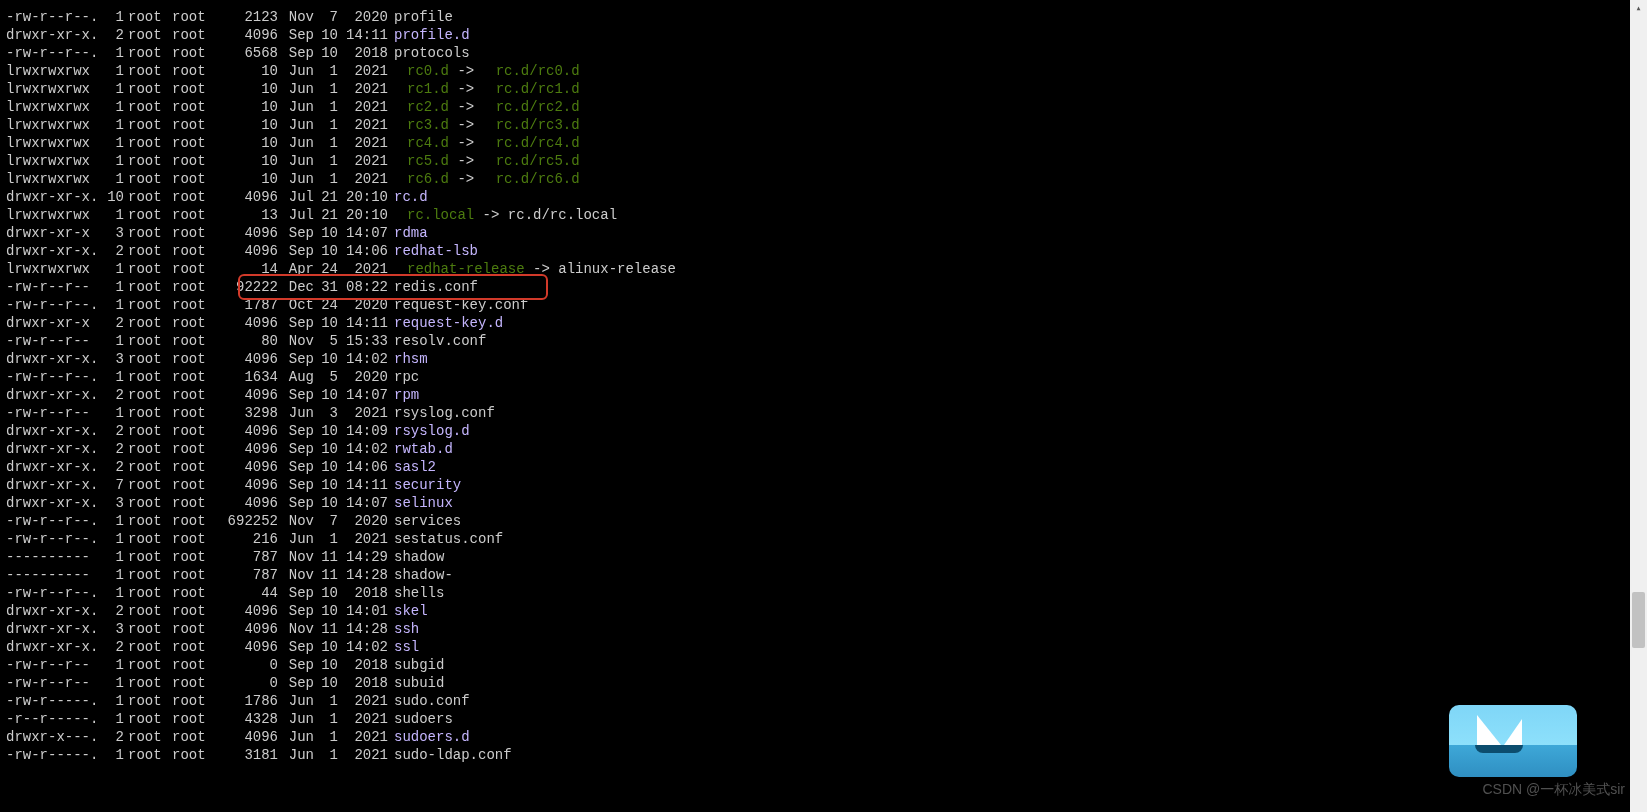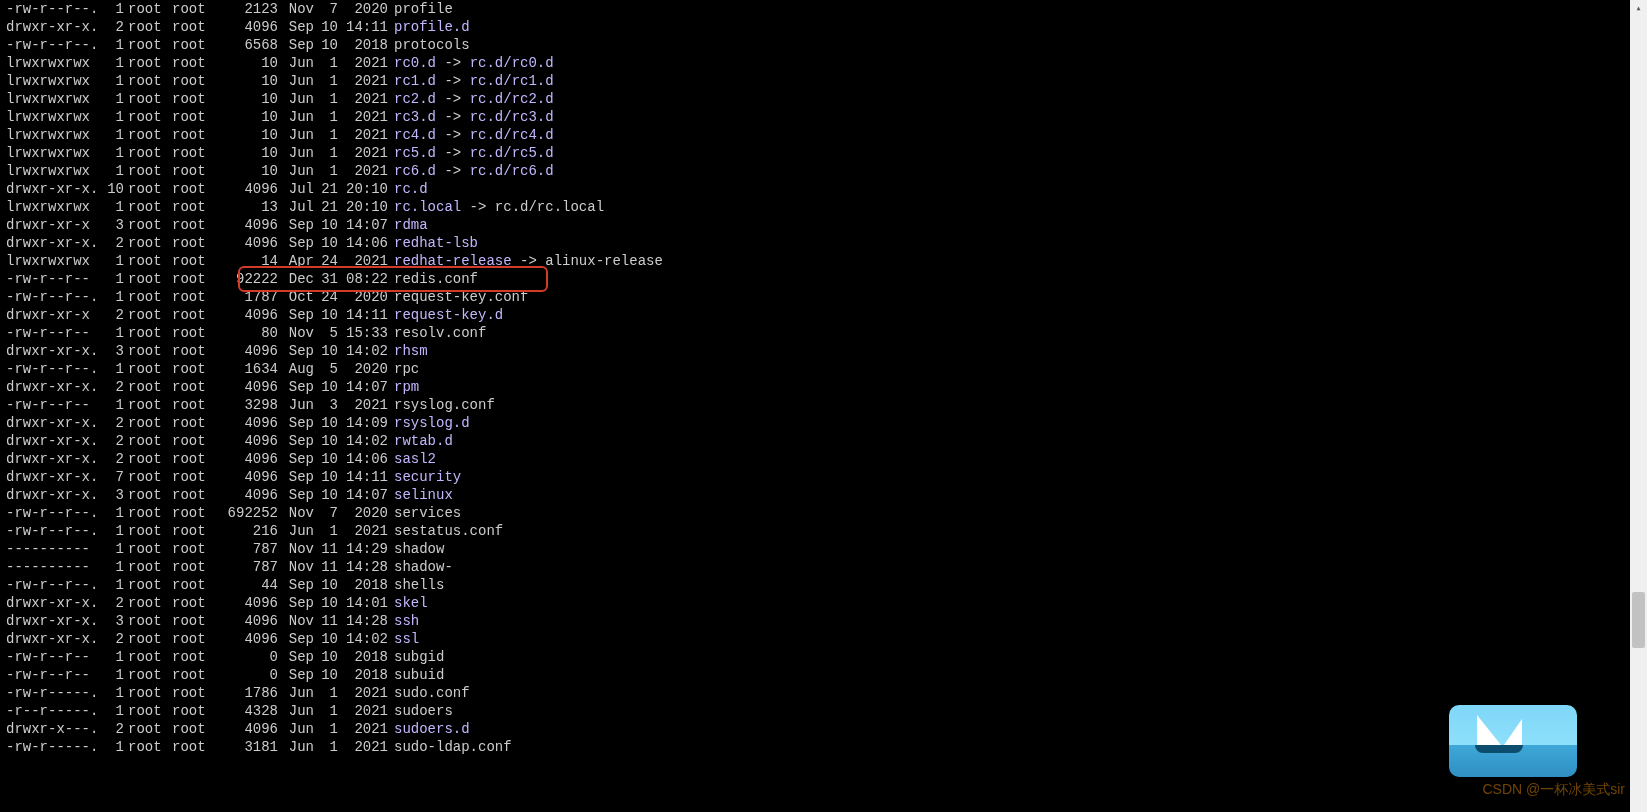--- a/index.html
+++ b/index.html
@@ -1,29 +1,29 @@
 <!DOCTYPE html>
 <html><head>
 <meta charset="utf-8">
 <style>
   html,body{margin:0;padding:0;background:#000;color:#ccc;font-family:"Consolas","Courier New",monospace;font-size:14px;line-height:18px;width:1647px;overflow:hidden;}
-  .terminal{padding:0 0 4px 6px;white-space:pre;width:1540px;}
+  .terminal{padding:8px 0 4px 6px;white-space:pre;width:1540px;}
   .row{}
   .row span{vertical-align:top;}
   .perm{display:inline-block;width:98px;}
   .nlink{display:inline-block;width:20px;text-align:right;}
   .owner{display:inline-block;width:40px;padding-left:4px;}
   .group{display:inline-block;width:40px;padding-left:4px;}
   .size{display:inline-block;width:62px;text-align:right;padding-left:4px;}
   .month{display:inline-block;width:32px;text-align:right;padding-left:4px;}
   .day{display:inline-block;width:24px;text-align:right;}
   .time{display:inline-block;width:50px;text-align:right;}
   .name{padding-left:6px;}
   .dir{color:#c4b5fd;}
-  .link{color:#c4b5fd;}
+  .link{color:#4d7c0f;margin-left:13px;}
   .arrow{color:#ccc;}
   .highlight-box{position:relative;}
   .highlight-box::after{
     content:"";position:absolute;left:232px;top:-4px;width:306px;height:22px;
     border:2px solid #d23a2a;border-radius:6px;pointer-events:none;
   }
   .scrollbar{position:absolute;right:0;top:0;width:17px;height:812px;background:#f0f0f0;}
   .scroll-up{position:absolute;top:0;width:17px;height:17px;background:#f0f0f0;text-align:center;font-size:10px;line-height:17px;color:#555;}
   .scroll-thumb{position:absolute;right:2px;top:592px;width:13px;height:56px;background:#c2c2c2;border-radius:2px;}
   .badge{
@@ -33,21 +33,21 @@
   }
   .sail{
     position:absolute;left:28px;top:10px;width:0;height:0;
     border-left:0 solid transparent;border-right:24px solid transparent;border-bottom:30px solid #fff;
   }
   .sail2{
     position:absolute;left:55px;top:14px;width:0;height:0;
     border-left:18px solid transparent;border-right:0 solid transparent;border-bottom:26px solid #fff;
   }
   .hull{position:absolute;left:26px;top:40px;width:48px;height:8px;background:#0c4d6e;border-radius:0 0 8px 8px;}
-  .watermark{position:absolute;right:22px;bottom:14px;color:#a16207;font-size:14px;opacity:.7;font-family:Arial,sans-serif;}
+  .watermark{position:absolute;right:22px;bottom:14px;color:#737373;font-size:14px;opacity:.7;font-family:Arial,sans-serif;}
 </style>
 </head>
 <body>
 
 <div class="terminal" id="term"><div class="row"><span class="perm">-rw-r--r--.</span><span class="nlink">1</span><span class="owner">root</span><span class="group">root</span><span class="size">2123</span><span class="month">Nov</span><span class="day">7</span><span class="time">2020</span><span class="name ">profile</span></div><div class="row"><span class="perm">drwxr-xr-x.</span><span class="nlink">2</span><span class="owner">root</span><span class="group">root</span><span class="size">4096</span><span class="month">Sep</span><span class="day">10</span><span class="time">14:11</span><span class="name dir">profile.d</span></div><div class="row"><span class="perm">-rw-r--r--.</span><span class="nlink">1</span><span class="owner">root</span><span class="group">root</span><span class="size">6568</span><span class="month">Sep</span><span class="day">10</span><span class="time">2018</span><span class="name ">protocols</span></div><div class="row"><span class="perm">lrwxrwxrwx</span><span class="nlink">1</span><span class="owner">root</span><span class="group">root</span><span class="size">10</span><span class="month">Jun</span><span class="day">1</span><span class="time">2021</span><span class="name link">rc0.d</span><span class="arrow"> -&gt; </span><span class="link">rc.d/rc0.d</span></div><div class="row"><span class="perm">lrwxrwxrwx</span><span class="nlink">1</span><span class="owner">root</span><span class="group">root</span><span class="size">10</span><span class="month">Jun</span><span class="day">1</span><span class="time">2021</span><span class="name link">rc1.d</span><span class="arrow"> -&gt; </span><span class="link">rc.d/rc1.d</span></div><div class="row"><span class="perm">lrwxrwxrwx</span><span class="nlink">1</span><span class="owner">root</span><span class="group">root</span><span class="size">10</span><span class="month">Jun</span><span class="day">1</span><span class="time">2021</span><span class="name link">rc2.d</span><span class="arrow"> -&gt; </span><span class="link">rc.d/rc2.d</span></div><div class="row"><span class="perm">lrwxrwxrwx</span><span class="nlink">1</span><span class="owner">root</span><span class="group">root</span><span class="size">10</span><span class="month">Jun</span><span class="day">1</span><span class="time">2021</span><span class="name link">rc3.d</span><span class="arrow"> -&gt; </span><span class="link">rc.d/rc3.d</span></div><div class="row"><span class="perm">lrwxrwxrwx</span><span class="nlink">1</span><span class="owner">root</span><span class="group">root</span><span class="size">10</span><span class="month">Jun</span><span class="day">1</span><span class="time">2021</span><span class="name link">rc4.d</span><span class="arrow"> -&gt; </span><span class="link">rc.d/rc4.d</span></div><div class="row"><span class="perm">lrwxrwxrwx</span><span class="nlink">1</span><span class="owner">root</span><span class="group">root</span><span class="size">10</span><span class="month">Jun</span><span class="day">1</span><span class="time">2021</span><span class="name link">rc5.d</span><span class="arrow"> -&gt; </span><span class="link">rc.d/rc5.d</span></div><div class="row"><span class="perm">lrwxrwxrwx</span><span class="nlink">1</span><span class="owner">root</span><span class="group">root</span><span class="size">10</span><span class="month">Jun</span><span class="day">1</span><span class="time">2021</span><span class="name link">rc6.d</span><span class="arrow"> -&gt; </span><span class="link">rc.d/rc6.d</span></div><div class="row"><span class="perm">drwxr-xr-x.</span><span class="nlink">10</span><span class="owner">root</span><span class="group">root</span><span class="size">4096</span><span class="month">Jul</span><span class="day">21</span><span class="time">20:10</span><span class="name dir">rc.d</span></div><div class="row"><span class="perm">lrwxrwxrwx</span><span class="nlink">1</span><span class="owner">root</span><span class="group">root</span><span class="size">13</span><span class="month">Jul</span><span class="day">21</span><span class="time">20:10</span><span class="name link">rc.local</span><span class="arrow"> -&gt; </span><span class="">rc.d/rc.local</span></div><div class="row"><span class="perm">drwxr-xr-x</span><span class="nlink">3</span><span class="owner">root</span><span class="group">root</span><span class="size">4096</span><span class="month">Sep</span><span class="day">10</span><span class="time">14:07</span><span class="name dir">rdma</span></div><div class="row"><span class="perm">drwxr-xr-x.</span><span class="nlink">2</span><span class="owner">root</span><span class="group">root</span><span class="size">4096</span><span class="month">Sep</span><span class="day">10</span><span class="time">14:06</span><span class="name dir">redhat-lsb</span></div><div class="row"><span class="perm">lrwxrwxrwx</span><span class="nlink">1</span><span class="owner">root</span><span class="group">root</span><span class="size">14</span><span class="month">Apr</span><span class="day">24</span><span class="time">2021</span><span class="name link">redhat-release</span><span class="arrow"> -&gt; </span><span class="">alinux-release</span></div><div class="row highlight-box"><span class="perm">-rw-r--r--</span><span class="nlink">1</span><span class="owner">root</span><span class="group">root</span><span class="size">92222</span><span class="month">Dec</span><span class="day">31</span><span class="time">08:22</span><span class="name ">redis.conf</span></div><div class="row"><span class="perm">-rw-r--r--.</span><span class="nlink">1</span><span class="owner">root</span><span class="group">root</span><span class="size">1787</span><span class="month">Oct</span><span class="day">24</span><span class="time">2020</span><span class="name ">request-key.conf</span></div><div class="row"><span class="perm">drwxr-xr-x</span><span class="nlink">2</span><span class="owner">root</span><span class="group">root</span><span class="size">4096</span><span class="month">Sep</span><span class="day">10</span><span class="time">14:11</span><span class="name dir">request-key.d</span></div><div class="row"><span class="perm">-rw-r--r--</span><span class="nlink">1</span><span class="owner">root</span><span class="group">root</span><span class="size">80</span><span class="month">Nov</span><span class="day">5</span><span class="time">15:33</span><span class="name ">resolv.conf</span></div><div class="row"><span class="perm">drwxr-xr-x.</span><span class="nlink">3</span><span class="owner">root</span><span class="group">root</span><span class="size">4096</span><span class="month">Sep</span><span class="day">10</span><span class="time">14:02</span><span class="name dir">rhsm</span></div><div class="row"><span class="perm">-rw-r--r--.</span><span class="nlink">1</span><span class="owner">root</span><span class="group">root</span><span class="size">1634</span><span class="month">Aug</span><span class="day">5</span><span class="time">2020</span><span class="name ">rpc</span></div><div class="row"><span class="perm">drwxr-xr-x.</span><span class="nlink">2</span><span class="owner">root</span><span class="group">root</span><span class="size">4096</span><span class="month">Sep</span><span class="day">10</span><span class="time">14:07</span><span class="name dir">rpm</span></div><div class="row"><span class="perm">-rw-r--r--</span><span class="nlink">1</span><span class="owner">root</span><span class="group">root</span><span class="size">3298</span><span class="month">Jun</span><span class="day">3</span><span class="time">2021</span><span class="name ">rsyslog.conf</span></div><div class="row"><span class="perm">drwxr-xr-x.</span><span class="nlink">2</span><span class="owner">root</span><span class="group">root</span><span class="size">4096</span><span class="month">Sep</span><span class="day">10</span><span class="time">14:09</span><span class="name dir">rsyslog.d</span></div><div class="row"><span class="perm">drwxr-xr-x.</span><span class="nlink">2</span><span class="owner">root</span><span class="group">root</span><span class="size">4096</span><span class="month">Sep</span><span class="day">10</span><span class="time">14:02</span><span class="name dir">rwtab.d</span></div><div class="row"><span class="perm">drwxr-xr-x.</span><span class="nlink">2</span><span class="owner">root</span><span class="group">root</span><span class="size">4096</span><span class="month">Sep</span><span class="day">10</span><span class="time">14:06</span><span class="name dir">sasl2</span></div><div class="row"><span class="perm">drwxr-xr-x.</span><span class="nlink">7</span><span class="owner">root</span><span class="group">root</span><span class="size">4096</span><span class="month">Sep</span><span class="day">10</span><span class="time">14:11</span><span class="name dir">security</span></div><div class="row"><span class="perm">drwxr-xr-x.</span><span class="nlink">3</span><span class="owner">root</span><span class="group">root</span><span class="size">4096</span><span class="month">Sep</span><span class="day">10</span><span class="time">14:07</span><span class="name dir">selinux</span></div><div class="row"><span class="perm">-rw-r--r--.</span><span class="nlink">1</span><span class="owner">root</span><span class="group">root</span><span class="size">692252</span><span class="month">Nov</span><span class="day">7</span><span class="time">2020</span><span class="name ">services</span></div><div class="row"><span class="perm">-rw-r--r--.</span><span class="nlink">1</span><span class="owner">root</span><span class="group">root</span><span class="size">216</span><span class="month">Jun</span><span class="day">1</span><span class="time">2021</span><span class="name ">sestatus.conf</span></div><div class="row"><span class="perm">----------</span><span class="nlink">1</span><span class="owner">root</span><span class="group">root</span><span class="size">787</span><span class="month">Nov</span><span class="day">11</span><span class="time">14:29</span><span class="name ">shadow</span></div><div class="row"><span class="perm">----------</span><span class="nlink">1</span><span class="owner">root</span><span class="group">root</span><span class="size">787</span><span class="month">Nov</span><span class="day">11</span><span class="time">14:28</span><span class="name ">shadow-</span></div><div class="row"><span class="perm">-rw-r--r--.</span><span class="nlink">1</span><span class="owner">root</span><span class="group">root</span><span class="size">44</span><span class="month">Sep</span><span class="day">10</span><span class="time">2018</span><span class="name ">shells</span></div><div class="row"><span class="perm">drwxr-xr-x.</span><span class="nlink">2</span><span class="owner">root</span><span class="group">root</span><span class="size">4096</span><span class="month">Sep</span><span class="day">10</span><span class="time">14:01</span><span class="name dir">skel</span></div><div class="row"><span class="perm">drwxr-xr-x.</span><span class="nlink">3</span><span class="owner">root</span><span class="group">root</span><span class="size">4096</span><span class="month">Nov</span><span class="day">11</span><span class="time">14:28</span><span class="name dir">ssh</span></div><div class="row"><span class="perm">drwxr-xr-x.</span><span class="nlink">2</span><span class="owner">root</span><span class="group">root</span><span class="size">4096</span><span class="month">Sep</span><span class="day">10</span><span class="time">14:02</span><span class="name dir">ssl</span></div><div class="row"><span class="perm">-rw-r--r--</span><span class="nlink">1</span><span class="owner">root</span><span class="group">root</span><span class="size">0</span><span class="month">Sep</span><span class="day">10</span><span class="time">2018</span><span class="name ">subgid</span></div><div class="row"><span class="perm">-rw-r--r--</span><span class="nlink">1</span><span class="owner">root</span><span class="group">root</span><span class="size">0</span><span class="month">Sep</span><span class="day">10</span><span class="time">2018</span><span class="name ">subuid</span></div><div class="row"><span class="perm">-rw-r-----.</span><span class="nlink">1</span><span class="owner">root</span><span class="group">root</span><span class="size">1786</span><span class="month">Jun</span><span class="day">1</span><span class="time">2021</span><span class="name ">sudo.conf</span></div><div class="row"><span class="perm">-r--r-----.</span><span class="nlink">1</span><span class="owner">root</span><span class="group">root</span><span class="size">4328</span><span class="month">Jun</span><span class="day">1</span><span class="time">2021</span><span class="name ">sudoers</span></div><div class="row"><span class="perm">drwxr-x---.</span><span class="nlink">2</span><span class="owner">root</span><span class="group">root</span><span class="size">4096</span><span class="month">Jun</span><span class="day">1</span><span class="time">2021</span><span class="name dir">sudoers.d</span></div><div class="row"><span class="perm">-rw-r-----.</span><span class="nlink">1</span><span class="owner">root</span><span class="group">root</span><span class="size">3181</span><span class="month">Jun</span><span class="day">1</span><span class="time">2021</span><span class="name ">sudo-ldap.conf</span></div></div>
 
 <div class="scrollbar">
   <div class="scroll-up">▴</div>
   <div class="scroll-thumb"></div>
 </div>

